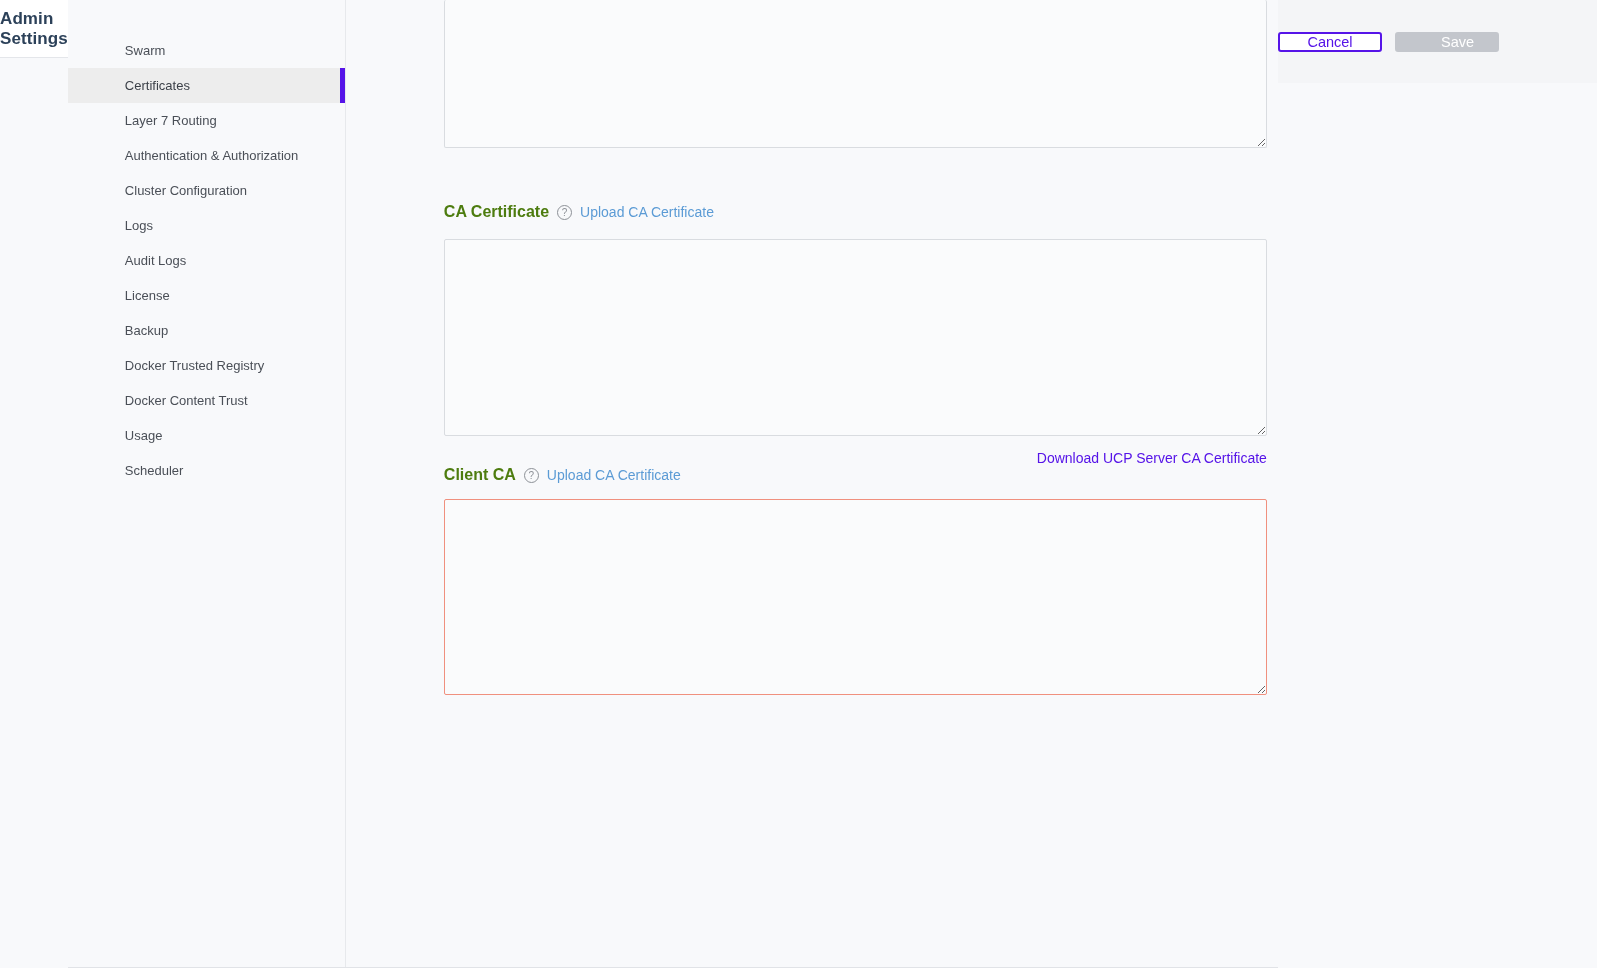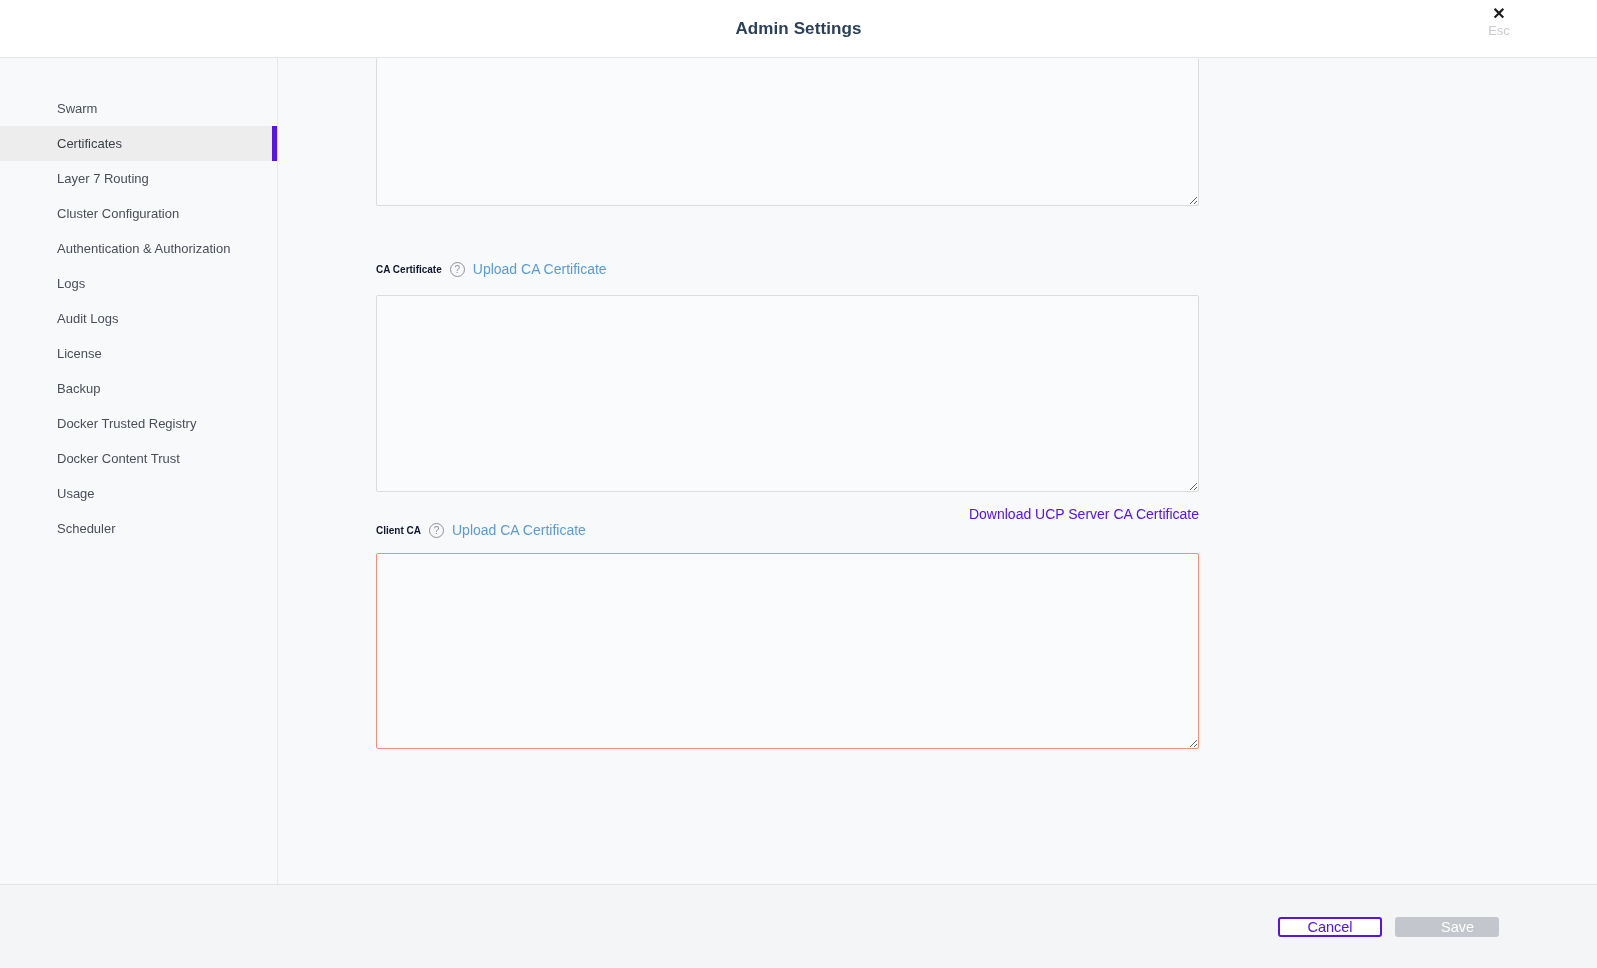--- a/index.html
+++ b/index.html
@@ -9,21 +9,21 @@
     height: 968px;
     overflow: hidden;
     font-family: "Liberation Sans", sans-serif;
     background: #f8f9fb;
   }
 
   .modal {
     width: 1597px;
     height: 968px;
     display: flex;
-    flex-direction: column;
+    flex-direction: row;
     background: #f8f9fb;
   }
 
   
   .modal-header {
     position: relative;
     height: 58px;
     flex: 0 0 58px;
     background: #ffffff;
     border-bottom: 1px solid #e4e6ea;
@@ -121,23 +121,23 @@
 
   .field-block { margin-bottom: 0; }
 
   .field-label-row {
     display: flex;
     align-items: center;
     gap: 8px;
   }
 
   .field-label {
-    font-size: 10px;
+    font-size: 16px;
     font-weight: bold;
-    color: #0f172a;
+    color: #4d7c0f;
   }
 
   .help-icon {
     width: 15px;
     height: 15px;
     border: 1px solid #8d9197;
     border-radius: 50%;
     color: #8d9197;
     font-size: 10px;
     line-height: 13px;
@@ -255,24 +255,24 @@
       <div class="nav-item">
         <span>Swarm</span>
       </div>
       <div class="nav-item active">
         <span>Certificates</span>
       </div>
       <div class="nav-item">
         <span>Layer 7 Routing</span>
       </div>
       <div class="nav-item">
+        <span>Authentication &amp; Authorization</span>
+      </div>
+      <div class="nav-item">
         <span>Cluster Configuration</span>
-      </div>
-      <div class="nav-item">
-        <span>Authentication &amp; Authorization</span>
       </div>
       <div class="nav-item">
         <span>Logs</span>
       </div>
       <div class="nav-item">
         <span>Audit Logs</span>
       </div>
       <div class="nav-item">
         <span>License</span>
       </div>

